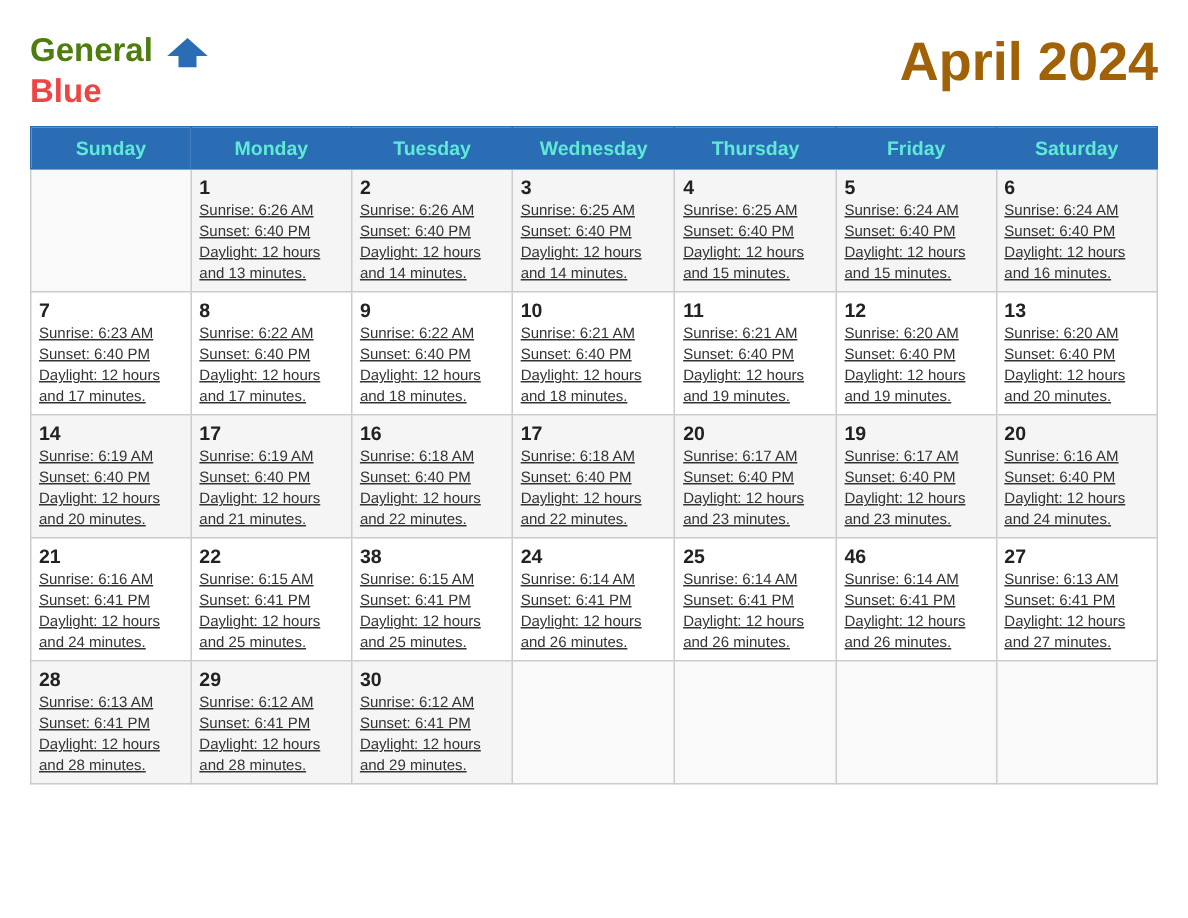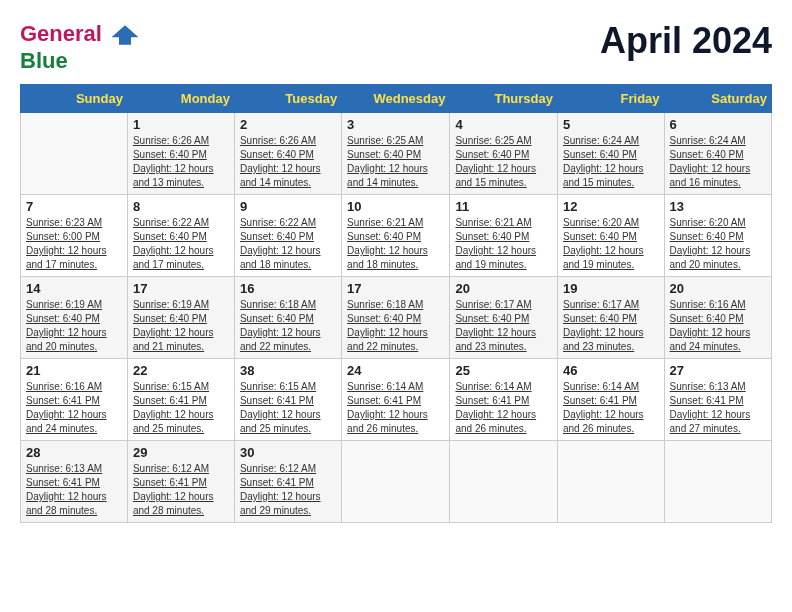--- a/index.html
+++ b/index.html
@@ -20,49 +20,49 @@
       display: flex;
       align-items: center;
     }
     .logo-text {
       font-size: 22px;
       font-weight: bold;
       color: #1a1a2e;
       line-height: 1.1;
     }
     .logo-text span {
-      color: #be185d;
+      color: #4d7c0f;
     }
     .logo-icon {
       width: 30px;
       height: 30px;
       margin-left: 4px;
     }
     .title-area {
       text-align: right;
     }
     .month-title {
       font-size: 36px;
       font-weight: bold;
-      color: #0f172a;
+      color: #a16207;
     }
     .location-title {
       font-size: 16px;
       color: #333;
     }
     .calendar {
       width: 100%;
       border-collapse: collapse;
       border: 1px solid #ccc;
     }
     .calendar th {
       background-color: #2a6db5;
-      color: #fde047;
+      color: #5eead4;
       padding: 6px 4px;
-      text-align: right;
+      text-align: center;
       font-size: 13px;
       border: 1px solid #2a6db5;
     }
     .calendar td {
       vertical-align: top;
       border: 1px solid #ccc;
       padding: 4px 5px;
       width: 110px;
       min-height: 80px;
       font-size: 10.5px;
@@ -96,21 +96,21 @@
     <div>
       <div style="display:flex;align-items:center;">
         <div class="logo-text">
           <span>General</span>
           <svg class="logo-icon" viewBox="0 0 40 30" xmlns="http://www.w3.org/2000/svg" style="display:inline-block;vertical-align:middle;margin-left:2px;">
             <polygon points="20,2 38,18 28,18 28,28 12,28 12,18 2,18" fill="#2a6db5"></polygon>
           </svg>
         </div>
         <div></div>
       </div>
-      <div style="font-size:22px;font-weight:bold;color:#15803d;margin-top:-2px;">Blue</div>
+      <div style="font-size:22px;font-weight:bold;color:#ef4444;margin-top:-2px;">Blue</div>
     </div>
   </div>
   <div class="title-area">
     <div class="month-title">April 2024</div>
   </div>
 </div>
 
 <table class="calendar">
   <thead>
     <tr id="weekday-header">
@@ -166,21 +166,21 @@
           <div class="day-info" style="white-space: pre-line;">Sunrise: 6:24 AM
 Sunset: 6:40 PM
 Daylight: 12 hours
 and 16 minutes.</div>
         </td>
       </tr>
       <tr>
         <td>
           <span class="day-number">7</span>
           <div class="day-info" style="white-space: pre-line;">Sunrise: 6:23 AM
-Sunset: 6:00 PM
+Sunset: 6:40 PM
 Daylight: 12 hours
 and 17 minutes.</div>
         </td>
         <td>
           <span class="day-number">8</span>
           <div class="day-info" style="white-space: pre-line;">Sunrise: 6:22 AM
 Sunset: 6:40 PM
 Daylight: 12 hours
 and 17 minutes.</div>
         </td>

